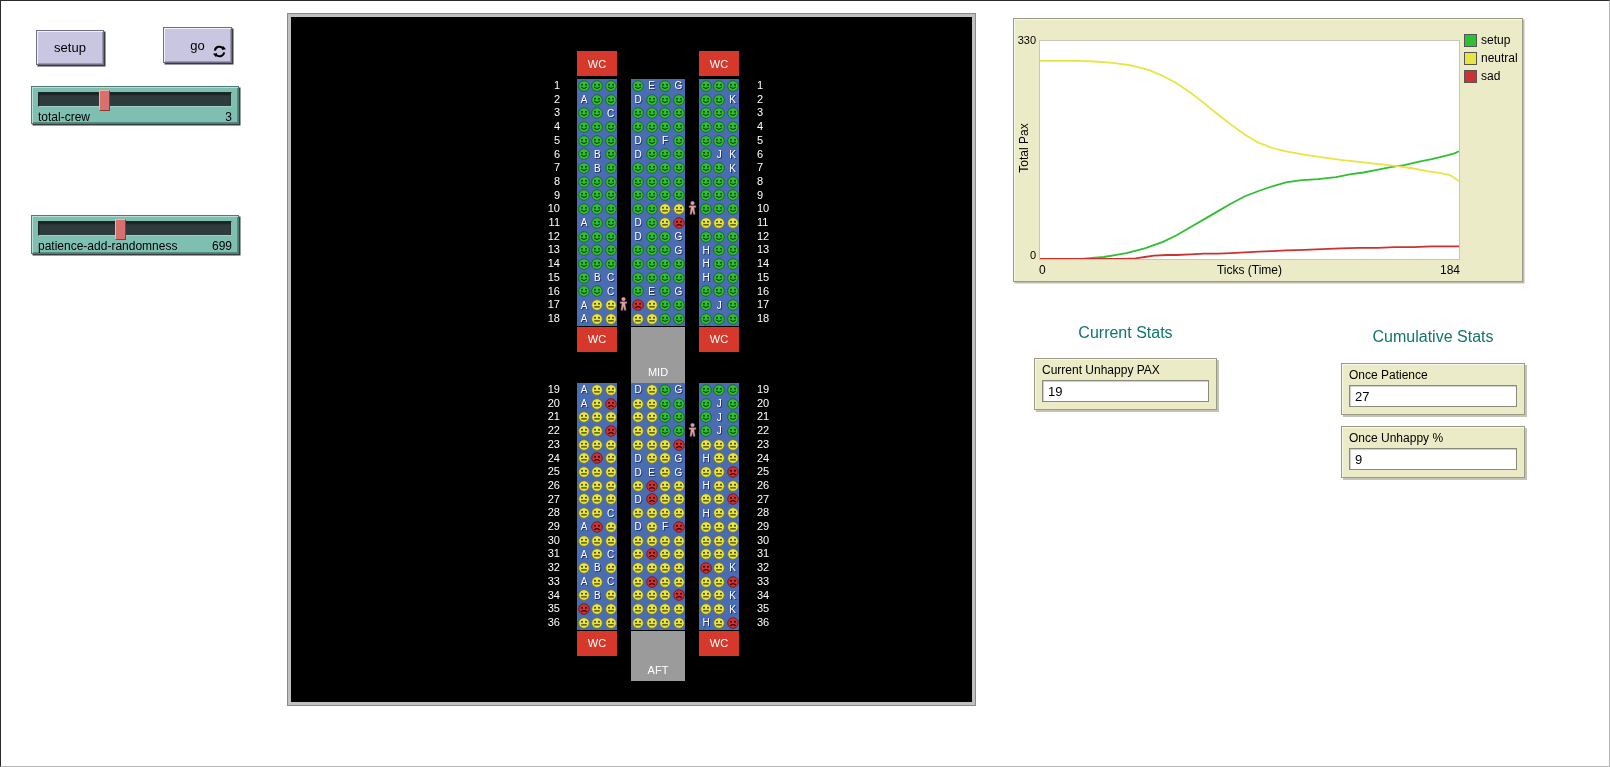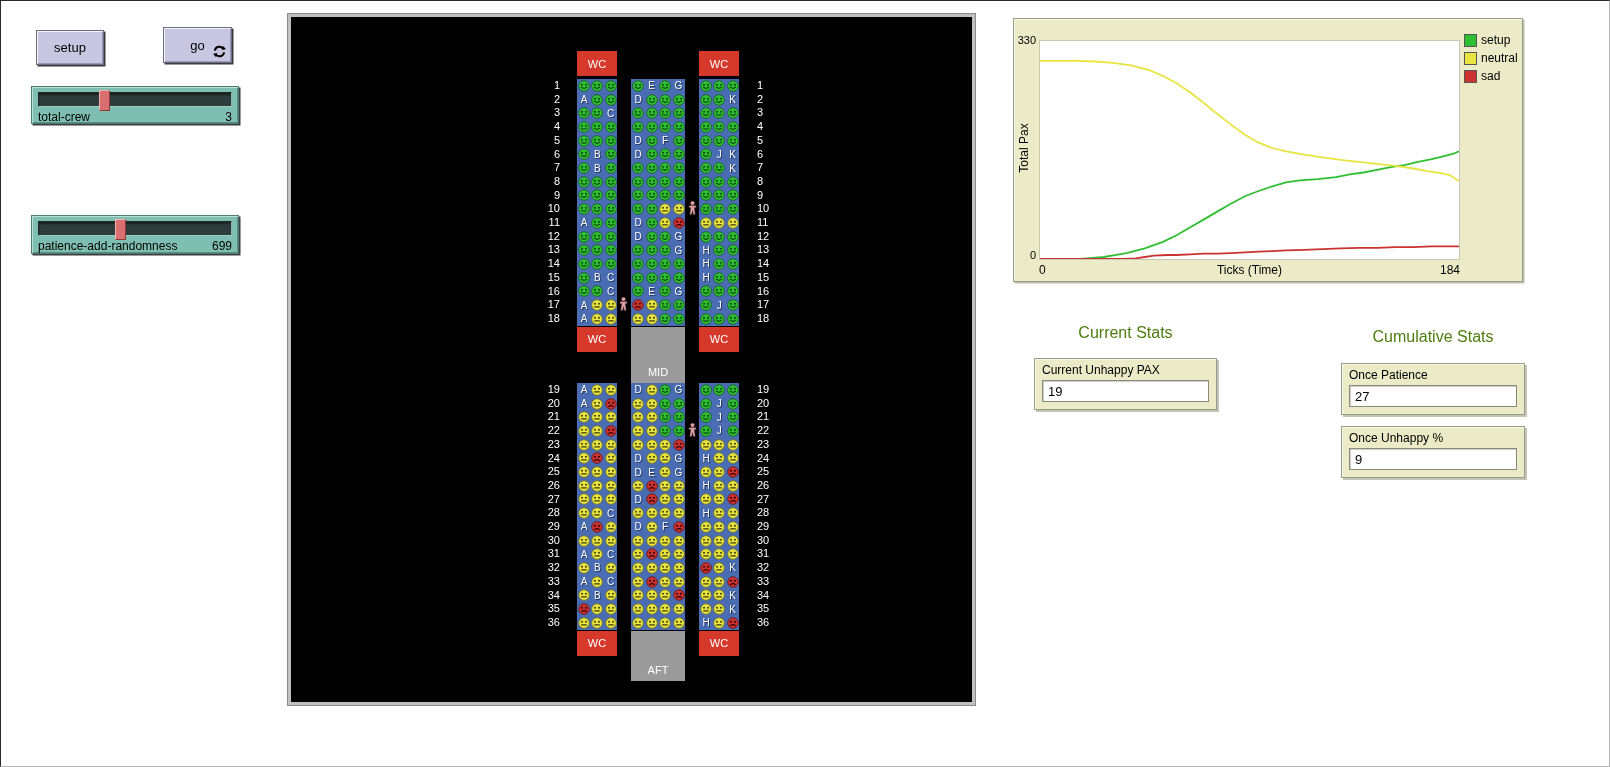--- a/index.html
+++ b/index.html
@@ -79,21 +79,21 @@
   #plot .ylab { position:absolute; left:-30px; top:122px; width:80px; text-align:center;
                 font-size:12px; transform:rotate(-90deg); }
   #plot .xrow { position:absolute; left:25px; top:244px; width:421px; font-size:12px; }
   #plot .xmin { position:absolute; left:0; }
   #plot .xlab { position:absolute; left:0; width:100%; text-align:center; }
   #plot .xmax { position:absolute; right:0; }
   #plot .legend { position:absolute; left:450px; top:14px; }
   #plot .legend .li { display:flex; align-items:center; margin-bottom:4px; font-size:12px; }
   #plot .legend .sw { width:13px; height:13px; border:1px solid #555; margin-right:4px; }
   
-  .stats-heading { position:absolute; font-size:16px; color:#4d7c0f; text-align:center; }
+  .stats-heading { position:absolute; font-size:16px; color:#0f766e; text-align:center; }
   .monitor {
     position:absolute; background:#ebebc8; border:1px solid #9a9a86;
     box-shadow: inset 1px 1px 0 #f8f8e6, 2px 2px 0 #c4c4b6;
     padding:4px 7px;
   }
   .monitor .mlabel { font-size:12px; color:#000; }
   .monitor .mvalue {
     margin-top:3px; background:#fff; border:1px solid #8a8a7a;
     box-shadow: inset 1px 1px 1px rgba(0,0,0,.2);
     height:22px; font-size:13px; color:#000; display:flex; align-items:center; padding-left:5px;

